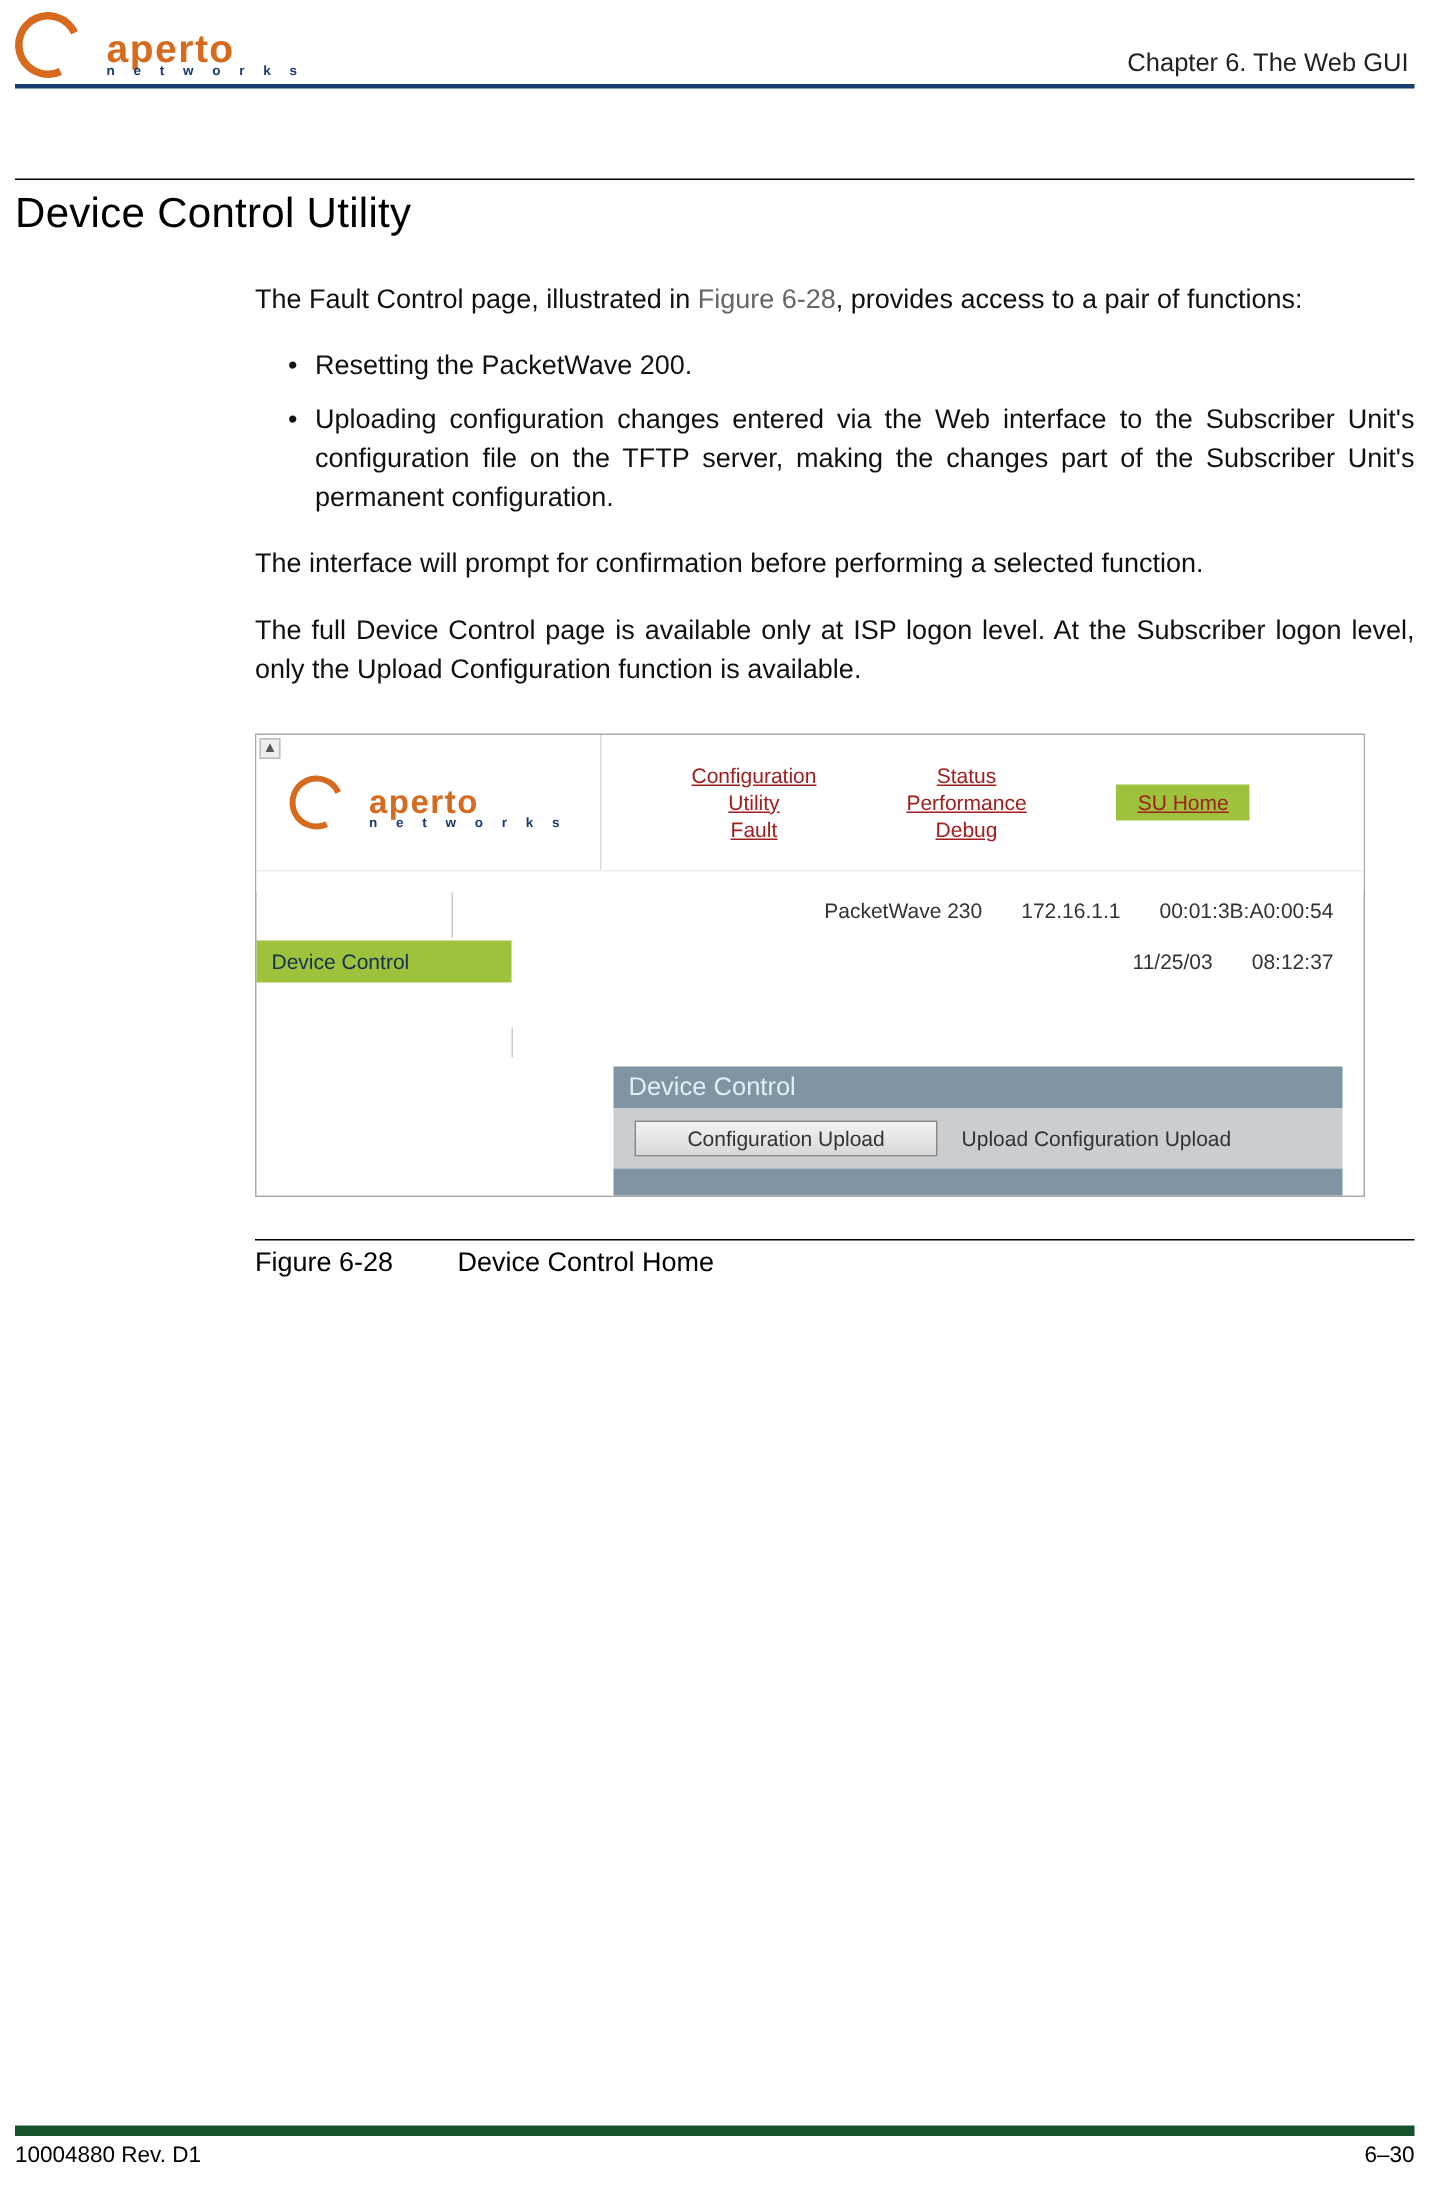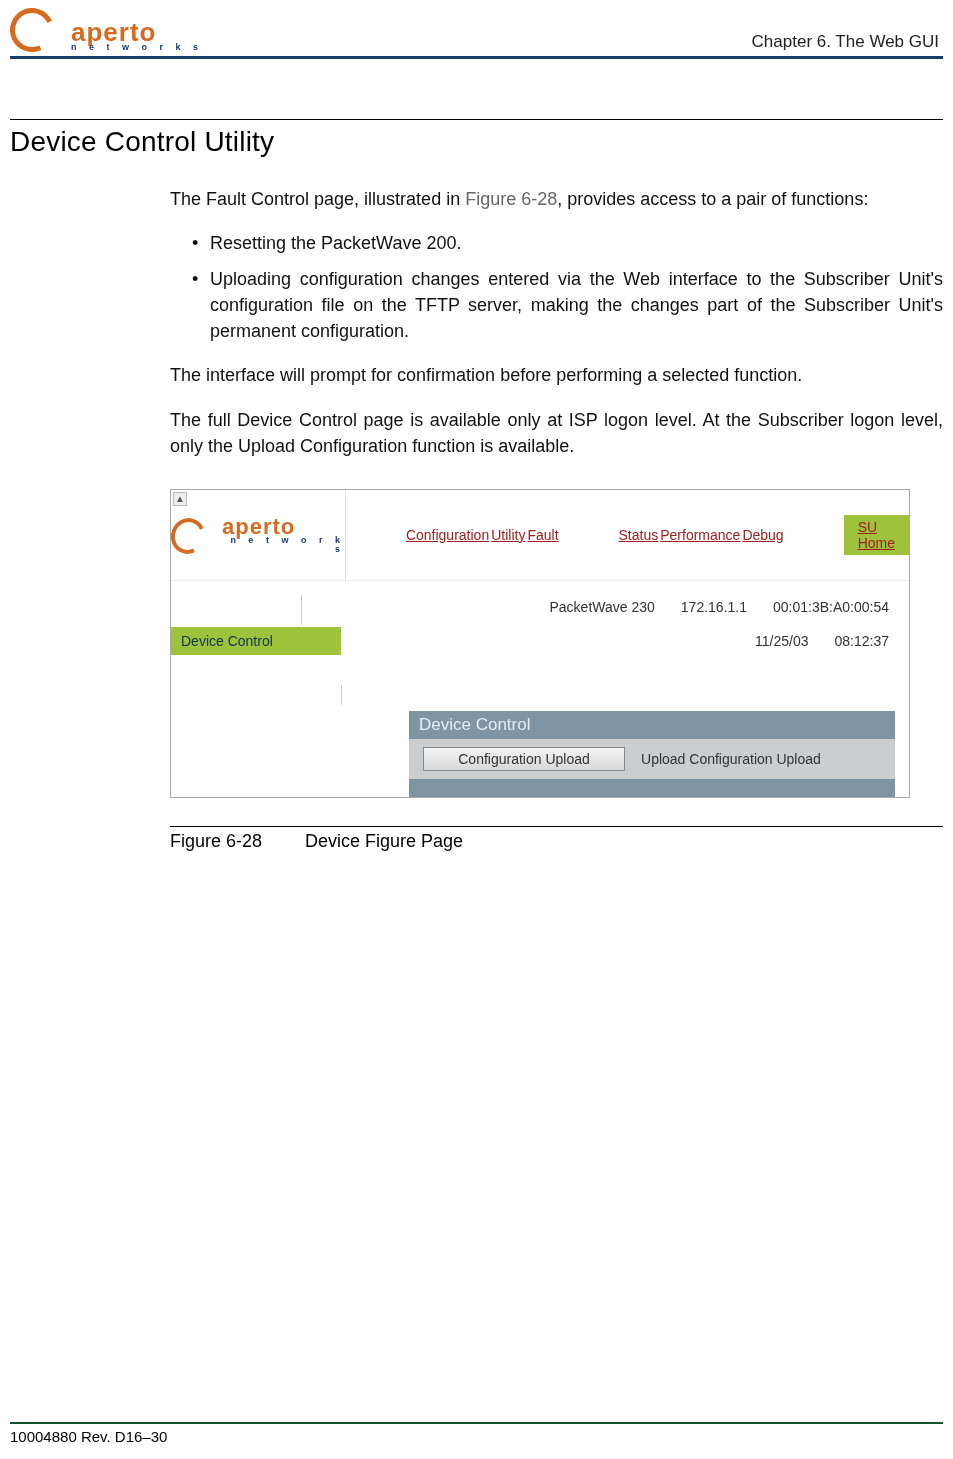--- a/index.html
+++ b/index.html
@@ -106,21 +106,21 @@
     color:#555;
   }
   .ss-nav {
     flex:1;
     display:flex;
     align-items:center;
     gap: 60px;
     padding-left: 60px;
     background:#fff;
   }
-  .navcol { display:flex; flex-direction:row; gap:2px; align-items:center;}
+  .navcol { display:flex; flex-direction:column; gap:2px; align-items:center;}
   .navcol span { color:#a02020; text-decoration: underline; font-size:14px; cursor:pointer;}
   .su-home {
     background:#9ec23c;
     color:#a02020;
     text-decoration:underline;
     padding:4px 14px;
     font-size:14px;
     align-self:center;
   }
   .ss-sep { height:14px; background:#fff; border-top:1px solid #eee;}
@@ -203,22 +203,22 @@
   }
   .fig-caption {
     margin-left:160px;
     font-size:18px;
     font-family: "Trebuchet MS","Verdana",sans-serif;
   }
   .fig-caption .num { display:inline-block; width:130px; }
   .footer {
     position:absolute;
     bottom:14px; left:10px; right:10px;
-    border-top:2px solid #14532d;
-    display:flex; 
+    border-top:7px solid #14532d;
+    display:flex; justify-content:space-between;
     padding-top:4px;
     font-size:15px;
     font-family: "Trebuchet MS","Verdana",sans-serif;
   }
   
   .aperto-logo { display:flex; align-items:flex-end; gap:17px;}
   .aperto-logo .swoosh {
     width:44px;height:44px;border:5px solid #d66a1e;border-radius:50%;
     border-right-color:transparent; transform:rotate(20deg);
     position:relative;
@@ -329,20 +329,20 @@
             <div class="panel-foot"></div>
           </div>
         </div>
       </div>
     </div>
   </div>
 
   <hr class="fig-caption-rule">
   <div class="fig-caption">
     <span class="num">Figure 6-28</span>
-    <span>Device Figure Page</span>
+    <span>Device Control Home</span>
   </div>
 </div>
 
 <div class="footer">
   <span>10004880 Rev. D1</span>
   <span>6–30</span>
 </div>
 
 </body></html>

